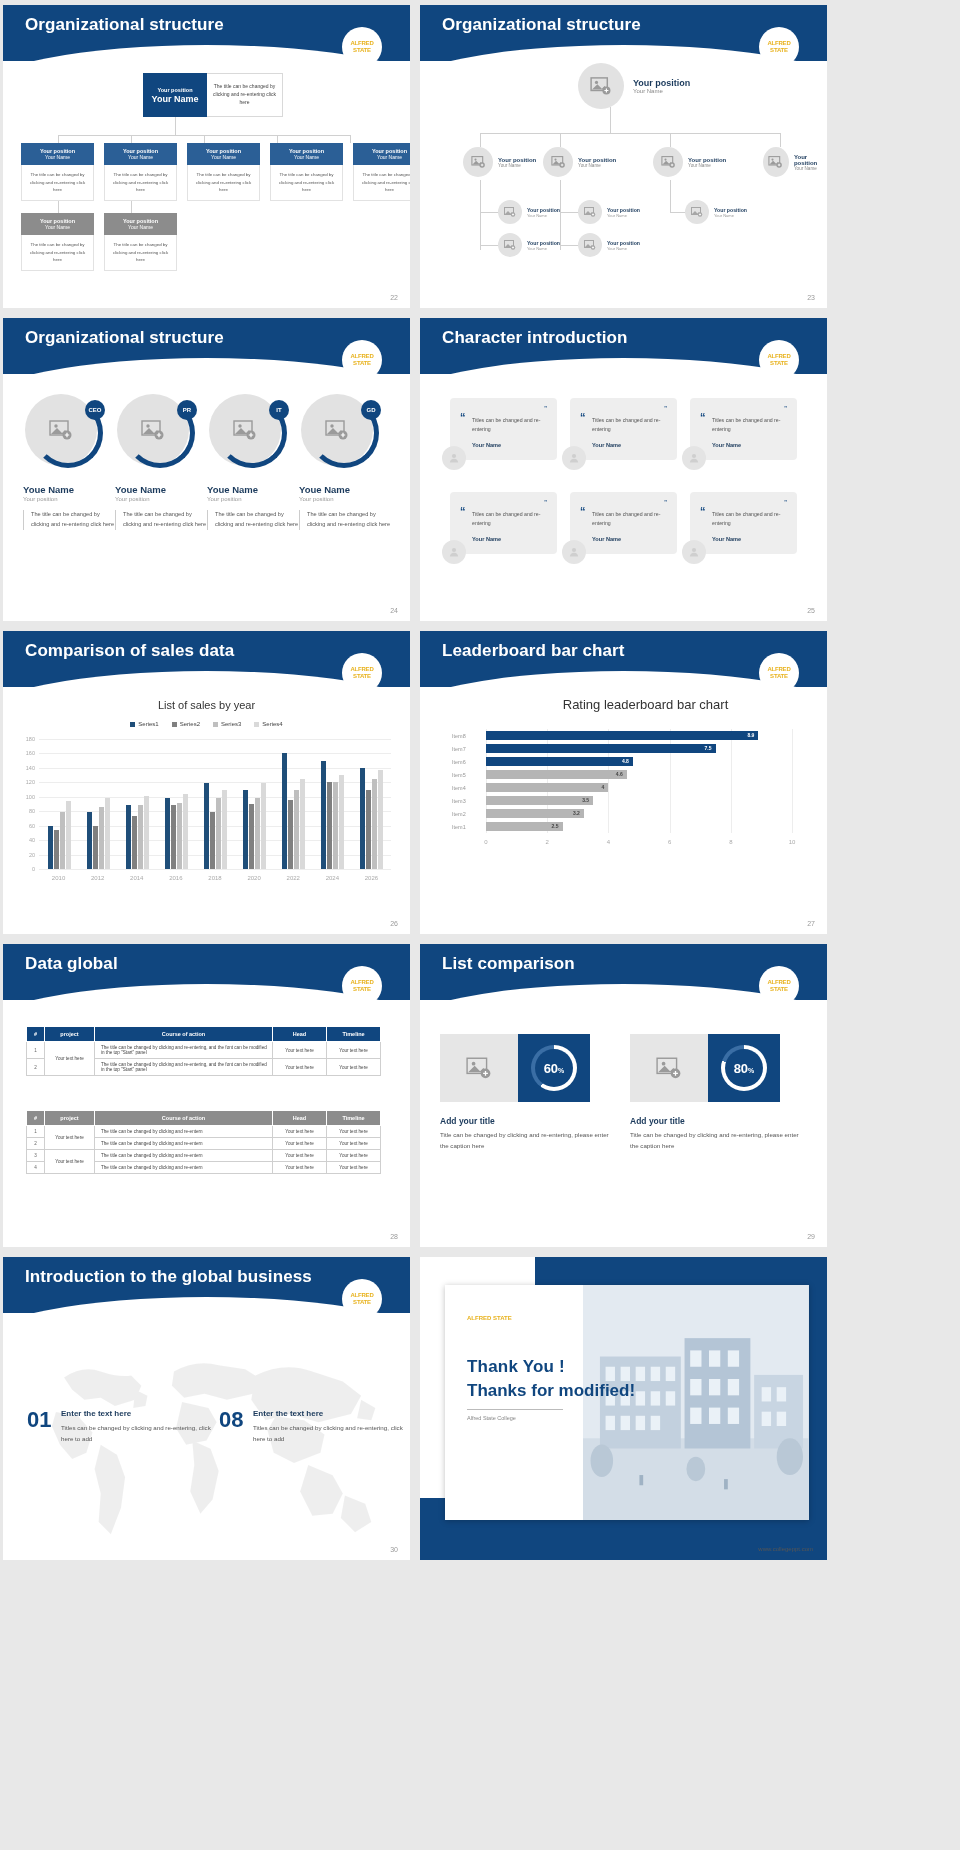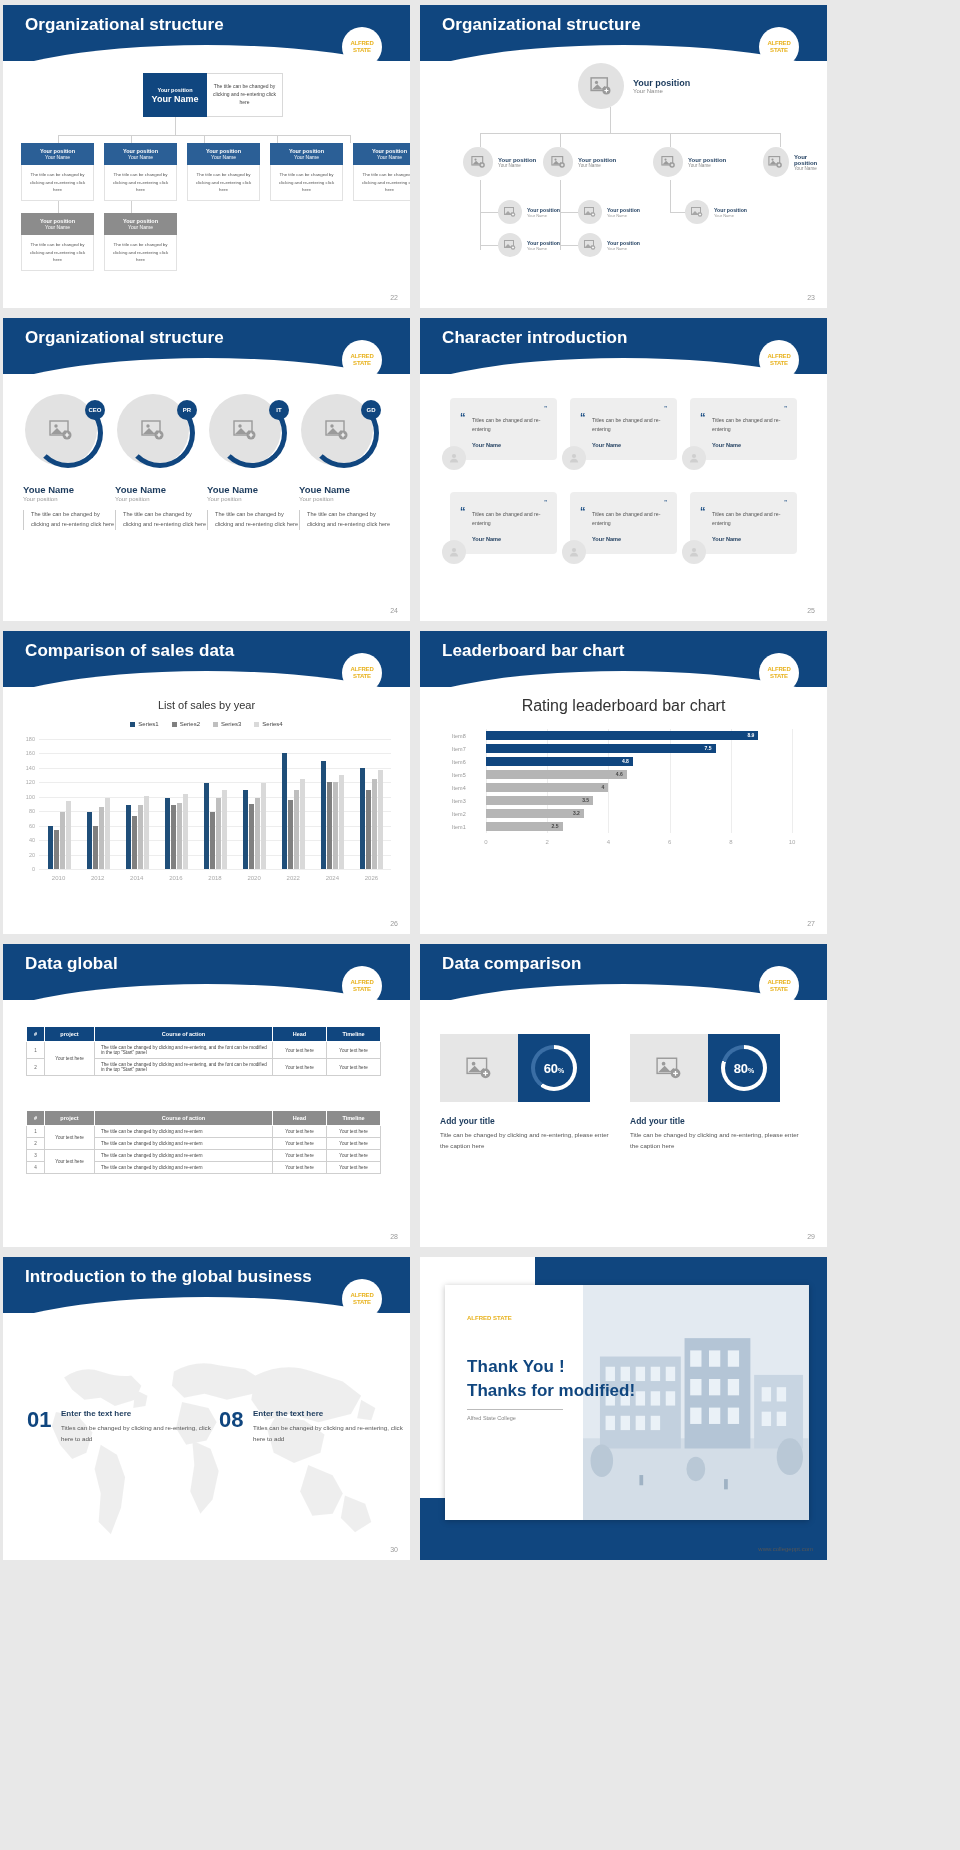--- a/index.html
+++ b/index.html
@@ -744,21 +744,21 @@
 
   <div class="slide">
     <div class="banner"></div>
     <div class="banner-title">Leaderboard bar chart</div>
     <div class="logo-badge">
       <div class="logo-mark">
           <b>ALFRED STATE</b>
         </div>
     </div>
 
-    <div class="chart-title" style="top:66px; font-size:16px;">Rating leaderboard bar chart</div>
+    <div class="chart-title" style="top:66px; font-size:13px;margin-left:22px;">Rating leaderboard bar chart</div>
     <div id="lb-plot" style="position:absolute; left:32px; top:98px; width:340px; height:120px;">
         <div style="position: absolute; top: 0px; height: 104px; width: 1px; background: rgb(237, 237, 237); left: 34px;"></div>
         <div class="lb-ax" style="left: 34px; top: 110px;">0</div>
         <div style="position: absolute; top: 0px; height: 104px; width: 1px; background: rgb(237, 237, 237); left: 95.2px;"></div>
         <div class="lb-ax" style="left: 95.2px; top: 110px;">2</div>
         <div style="position: absolute; top: 0px; height: 104px; width: 1px; background: rgb(237, 237, 237); left: 156.4px;"></div>
         <div class="lb-ax" style="left: 156.4px; top: 110px;">4</div>
         <div style="position: absolute; top: 0px; height: 104px; width: 1px; background: rgb(237, 237, 237); left: 217.6px;"></div>
         <div class="lb-ax" style="left: 217.6px; top: 110px;">6</div>
         <div style="position: absolute; top: 0px; height: 104px; width: 1px; background: rgb(237, 237, 237); left: 278.8px;"></div>
@@ -892,21 +892,21 @@
         <td>Your text here</td>
       </tr>
       </tbody>
     </table>
 
     <div class="pagenum">28</div>
   </div>
 
   <div class="slide">
     <div class="banner"></div>
-    <div class="banner-title">Data comparison</div>
+    <div class="banner-title">List comparison</div>
     <div class="logo-badge">
       <div class="logo-mark">
           <b>ALFRED STATE</b>
         </div>
     </div>
 
     <div class="dc-block" style="left:20px; top:90px;">
       <div class="dc-img">
         <svg width="26" height="22" viewBox="0 0 24 20">
             <rect x="1" y="1" width="18" height="14" fill="none" stroke="#9a9a9a" stroke-width="1.3"></rect>

